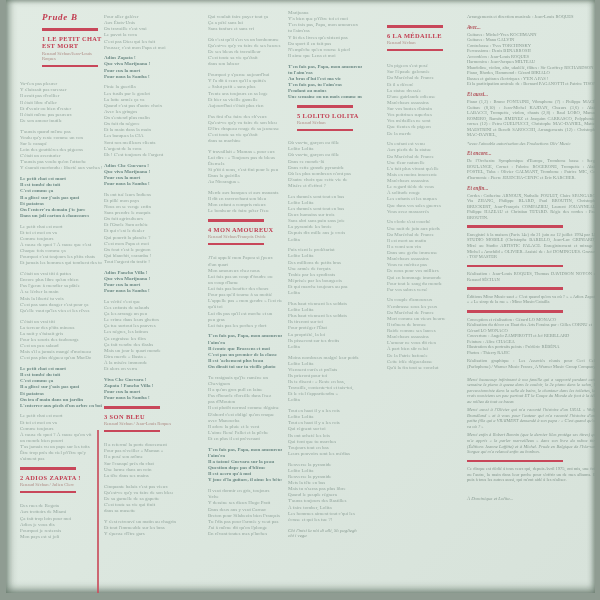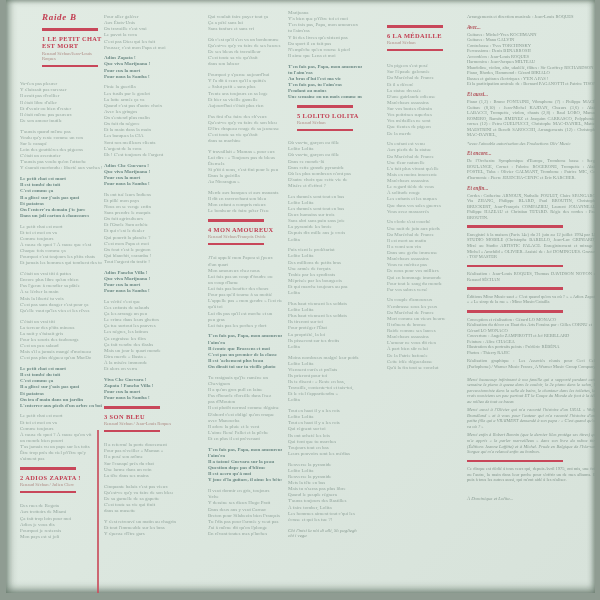--- a/index.html
+++ b/index.html
@@ -33,21 +33,21 @@
   .clist{margin:0 0 3px 0;}
   .pitalic{font-size:4.8px;line-height:5.8px;color:#8b9d94;font-style:italic;margin:2px 0 3px 0;}
   .vline{position:absolute;left:91px;top:430px;bottom:-2px;width:1.6px;background:#c9505f;opacity:.85;}
 </style>
 </head>
 <body>
 
 <div id="screen">
   <div class="paper">
     <div class="col c0">
-        <div class="face" style="margin-left: 22px;">Raide B</div>
+        <div class="face" style="margin-left: 22px;">Prude B</div>
         <div class="rule" style="margin-left: 22px;"></div>
         <div class="stitle" style="margin-left: 22px;">
           <div class="lline">1 LE PETIT CHAT</div>
           <div class="lline">EST MORT</div>
         </div>
         <div class="scredit" style="margin-left: 22px;">Renaud Séchan/Jean-Louis Roques</div>
         <div class="rule" style="margin-left: 22px;"></div>
         <div class="gap" style="height: 10px;"></div>
         <div class="stanza">
           <div class="lline">Va-t'en pas pleurer</div>

